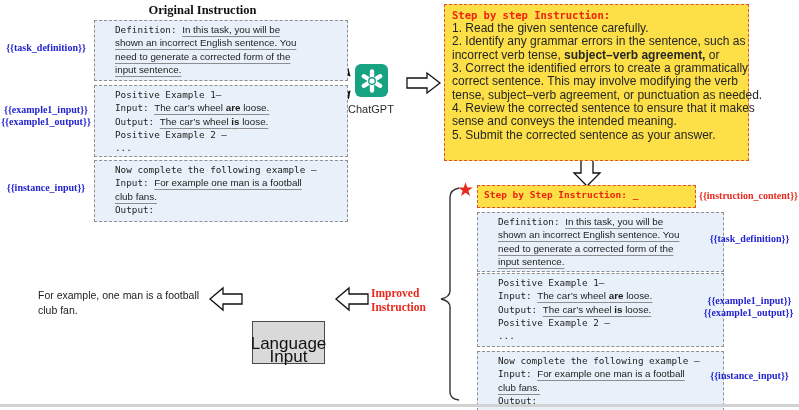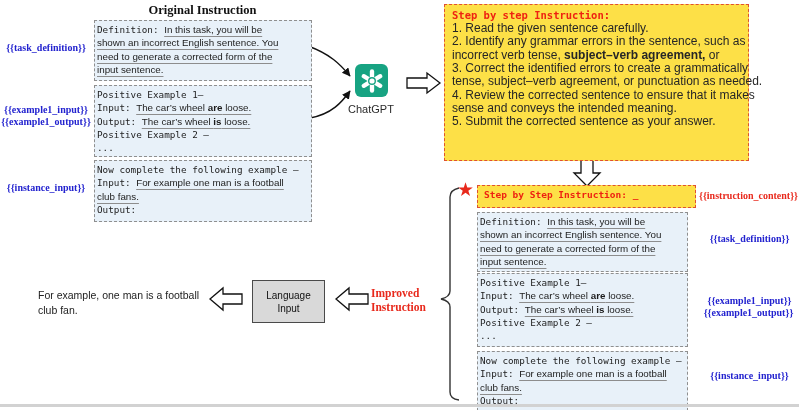--- a/index.html
+++ b/index.html
@@ -6,40 +6,40 @@
   .canvas{position:relative;width:799px;height:410px;background:#fff;overflow:hidden;
           font-family:"Liberation Sans",sans-serif;}
   .abs{position:absolute;}
 
   
   .fig-title{font:bold 12.5px "Liberation Serif",serif;color:#111;text-align:center;}
   .ph{font:bold 10px "Liberation Serif",serif;color:#2323cf;text-align:center;white-space:nowrap;}
   .ph.red{color:#e8291c;}
 
   
-  .bluebox{background:#e8f1f9;border:1px dashed #8f8f8f;padding:2px 2px;overflow:hidden;}
+  .bluebox{background:#e8f1f9;border:1px dashed #8f8f8f;padding:2px 20px;overflow:hidden;}
   .bluebox .line{white-space:nowrap;line-height:13.3px;font-size:9.8px;color:#1c1c1c;}
   .mono{font-family:"DejaVu Sans Mono",monospace;font-size:9.3px;}
   .b{font-weight:bold;}
   .u{text-decoration:underline;text-decoration-color:#8d8d8d;text-underline-offset:2.5px;}
 
   .pinkbox{background:#fde047;border:1px dashed #e05030;}
   .steps{padding:3px 7px;}
   .steps .ttl{font:bold 10.5px "DejaVu Sans Mono",monospace;color:#ee2211;line-height:14px;white-space:nowrap;}
   .steps .line{font-size:12px;line-height:13.35px;color:#262626;white-space:nowrap;}
 
   .hdr2{padding:3px 6px;font:bold 9.5px "DejaVu Sans Mono",monospace;color:#ee2211;white-space:nowrap;}
 
   
   .gpt-badge{width:33px;height:33px;background:#17a382;border-radius:6px;display:flex;align-items:center;justify-content:center;}
   .gpt-label{font-size:11px;color:#2b2b2b;text-align:center;}
 
   
   .lmbox{background:#d9d9d9;border:1.3px solid #4a4a4a;display:flex;flex-direction:column;
-         align-items:center;justify-content:center;font-size:10px;color:#111;line-height:13px;}
+         align-items:center;justify-content:flex-end;font-size:17px;color:#111;line-height:13px;margin-top:41px;}
 
   .improved{font:bold 11.5px "Liberation Serif",serif;color:#e8291c;text-align:left;line-height:13.5px;}
   .outtext{font-size:10.5px;color:#222;line-height:14.5px;}
 
   .star{font-size:19px;color:#e8291c;line-height:19px;}
   .baseline{background:#d2d2d2;}
   svg{display:block;}
 </style>
 </head>
 <body>
@@ -119,20 +119,21 @@
   </div>
   <div class="abs gpt-label" style="left:341px;top:103px;width:60px">ChatGPT</div>
 
   <div class="abs pinkbox steps" style="left:444px;top:4px;width:289px;height:149px">
     <div class="ttl">Step by step Instruction:</div>
     <div>
         <div class="line"><span>1. Read the given sentence carefully.</span></div>
         <div class="line"><span>2. Identify any grammar errors in the sentence, such as</span></div>
         <div class="line"><span>incorrect verb tense, </span><span class="b">subject–verb agreement,</span><span> or</span></div>
         <div class="line"><span>3. Correct the identified errors to create a grammatically</span></div>
+        <div class="line"><span>correct sentence. This may involve modifying the verb</span></div>
         <div class="line"><span>tense, subject–verb agreement, or punctuation as needed.</span></div>
         <div class="line"><span>4. Review the corrected sentence to ensure that it makes</span></div>
         <div class="line"><span>sense and conveys the intended meaning.</span></div>
         <div class="line"><span>5. Submit the corrected sentence as your answer.</span></div>
       </div>
   </div>
 
   <div class="abs star" style="left:457px;top:180px">★</div>
 
   <div class="abs pinkbox hdr2" style="left:477px;top:185px;width:205px;height:15px">Step by Step Instruction: _</div>

